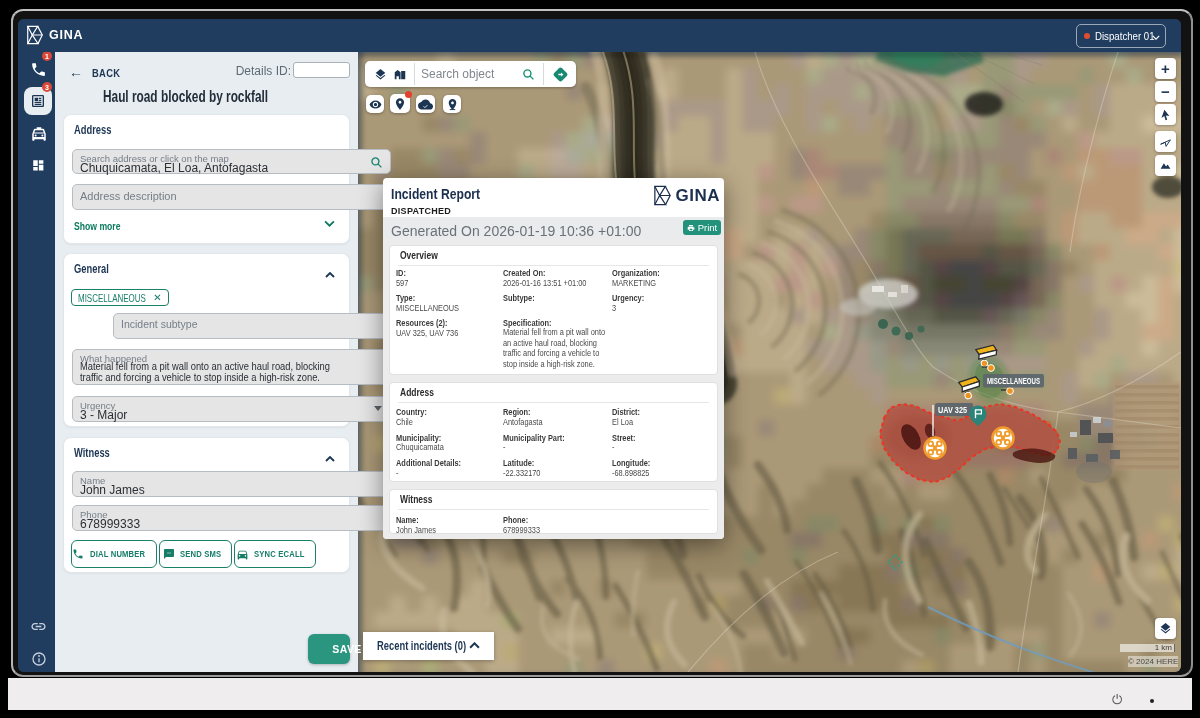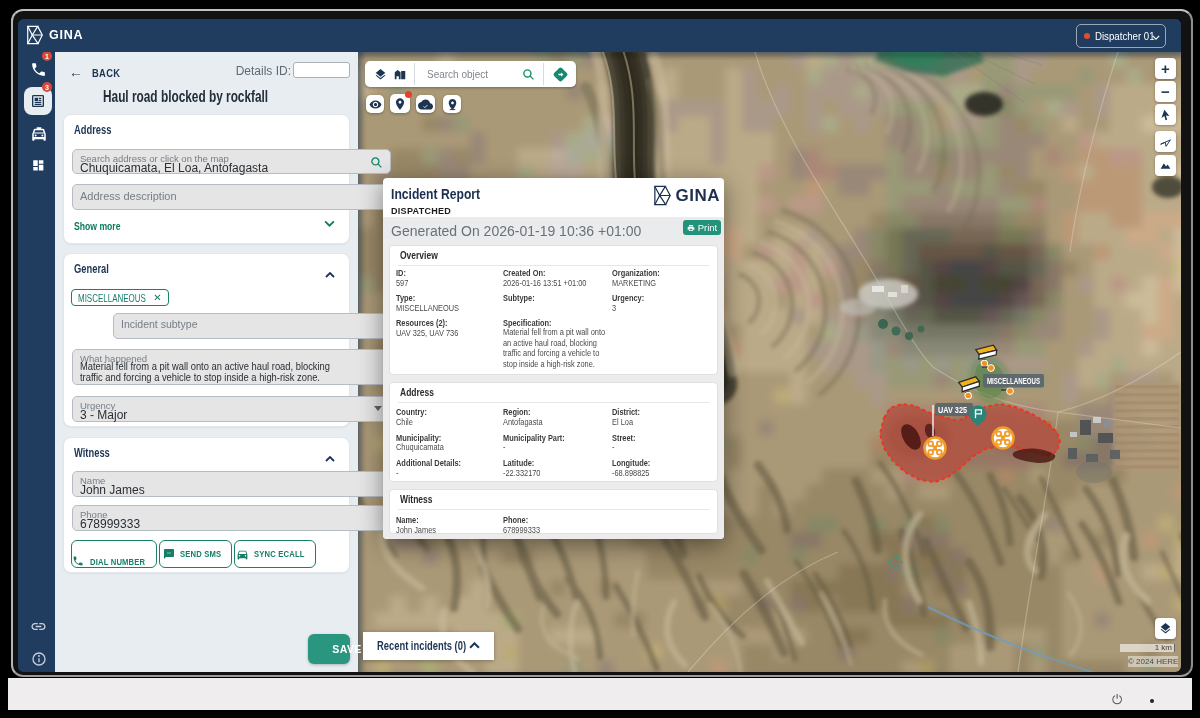--- a/index.html
+++ b/index.html
@@ -2348,21 +2348,21 @@
 <rect x="0" y="0" width="5" height="620" fill="rgba(0,0,0,0.12)" filter="url(#b2)"></rect>
 </svg>
   <div class="sbar">
     <svg style="margin-left:9px;" width="13" height="13" viewBox="0 0 24 24" fill="#1c3553">
           <path d="M11.99 18.54l-7.37-5.73L3 14.07l9 7 9-7-1.63-1.27-7.38 5.74zM12 16l7.36-5.73L21 9l-9-7-9 7 1.63 1.27L12 16z"></path>
         </svg>
     <svg style="margin-left:6px;" width="14" height="14" viewBox="0 0 24 24" fill="#1c3553">
           <path d="M3 21 V9 l5-4 5,4 v12 h-3 v-5 H6 v5 Z M14 21 V7 h7 v14 Z M16 9h1.5v1.5H16zm2.5 0H20v1.5h-1.5zM16 12h1.5v1.5H16zm2.5 0H20v1.5h-1.5zM16 15h1.5v1.5H16zm2.5 0H20v1.5h-1.5z"></path>
         </svg>
     <div style="width:1px;height:22px;background:#d7dadd;margin:0 0 0 7px;"></div>
-    <div style="color:#80878e;font-size:10px;margin-left:12px;flex:1;">Search object</div>
+    <div style="color:#80878e;font-size:12px;margin-left:6px;flex:1;">Search object</div>
     <svg width="13" height="13" viewBox="0 0 24 24" fill="none" stroke="#12916f" stroke-width="2.6">
           <circle cx="10" cy="10" r="6.5"></circle>
           <line x1="15" y1="15" x2="21" y2="21"></line>
         </svg>
     <div style="width:1px;height:22px;background:#d7dadd;margin:0 8px;"></div>
     <svg width="17" height="17" viewBox="0 0 24 24" style="margin-right:7px;">
           <rect x="4.2" y="4.2" width="15.6" height="15.6" rx="3" transform="rotate(45 12 12)" fill="#168a70"></rect>
           <path d="M13 9l3 3-3 3v-2h-4v-2h4z" fill="#fff"></path>
         </svg>
   </div>
@@ -2612,21 +2612,21 @@
             <path d="M1 5 L5 1 L9 5" stroke="#1c3553" stroke-width="1.8" fill="none"></path>
           </svg></div>
       <div class="inp" style="top:33px;height:26px;">
         <div class="ilabel">Name</div>
         <div class="ival">John James</div>
       </div>
       <div class="inp" style="top:67px;height:26px;">
         <div class="ilabel">Phone</div>
         <div class="ival">678999333</div>
       </div>
-      <div class="obtn" style="left:7px;top:102px;width:86px;align-items:flex-end;">
+      <div class="obtn" style="left:7px;top:102px;width:86px;">
         <svg width="12" height="12" viewBox="0 0 24 24" fill="#157d68" style="margin-right:6px;">
             <path d="M6.62 10.79c1.44 2.83 3.76 5.14 6.59 6.59l2.2-2.2c.27-.27.67-.36 1.02-.24 1.12.37 2.33.57 3.57.57.55 0 1 .45 1 1V20c0 .55-.45 1-1 1-9.39 0-17-7.61-17-17 0-.55.45-1 1-1h3.5c.55 0 1 .45 1 1 0 1.25.2 2.45.57 3.57.11.35.03.74-.25 1.02l-2.2 2.2z"></path>
           </svg>
         <span style="display:inline-block;transform:scaleX(0.85);transform-origin:0 0;">DIAL NUMBER</span>
         </div>
       <div class="obtn" style="left:95px;top:102px;width:73px;">
         <svg width="12" height="12" viewBox="0 0 24 24" fill="#157d68" style="margin-right:5px;">
             <path d="M20 2H4c-1.1 0-2 .9-2 2v18l4-4h14c1.1 0 2-.9 2-2V4c0-1.1-.9-2-2-2zm-9 9H9V9h2v2zm4 0h-2V9h2v2z"></path>
           </svg>
         <span style="display:inline-block;transform:scaleX(0.85);transform-origin:0 0;">SEND SMS</span>

